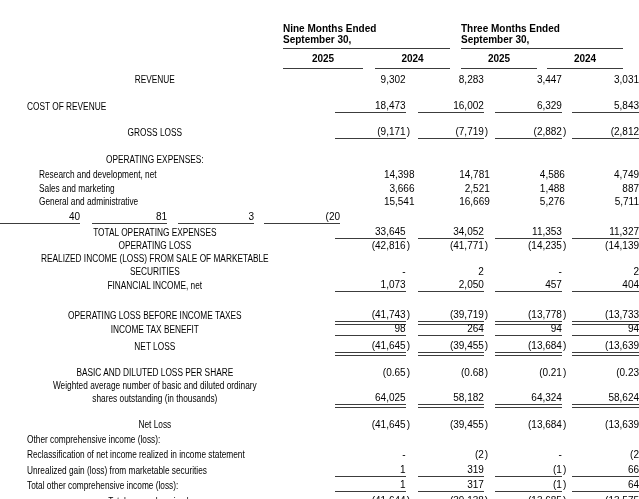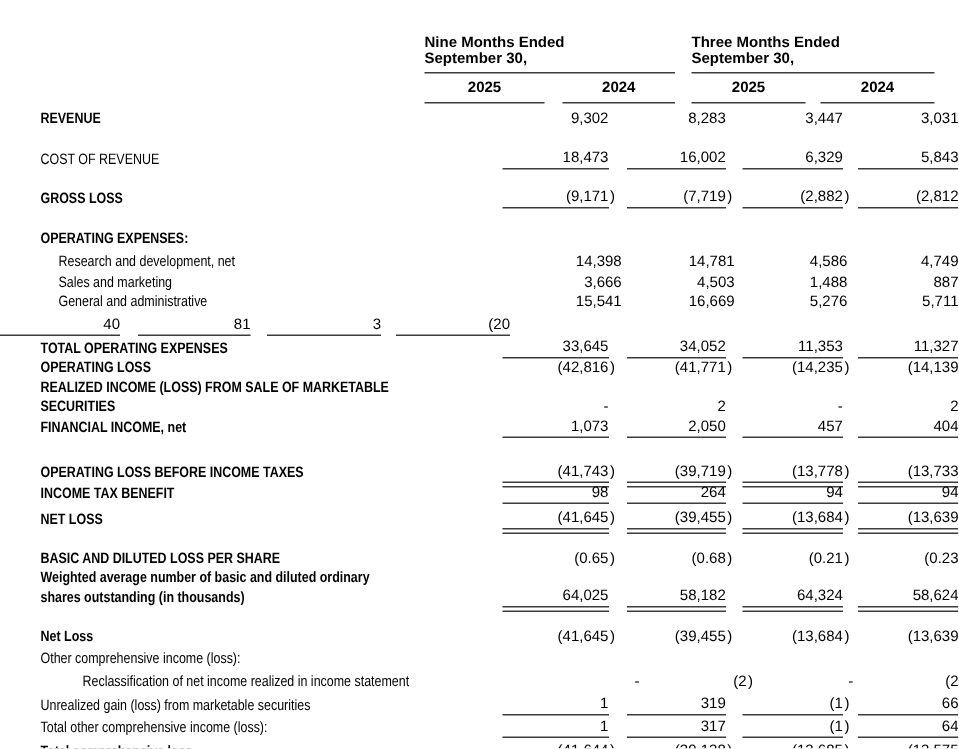--- a/index.html
+++ b/index.html
@@ -21,21 +21,21 @@
     overflow:visible;
     box-sizing:border-box;
   }
   .label .lt{
     display:inline-block;
     width:308px;
     transform:scaleX(0.83);
     transform-origin:left bottom;
     white-space:pre-line;
   }
-  .bold{font-weight:bold;}
+  .bold{font-weight:normal;text-align:center;}
   .indent{padding-left:12px;}
   .cell{
     position:relative;
     font-size:10px;line-height:13px;
     text-align:right;
     box-sizing:border-box;
   }
   .c0{width:80px;}
   .c1{width:75px;margin-left:12px;}
   .c2{width:76px;margin-left:11px;}
@@ -121,21 +121,21 @@
       <div class="row" style="margin-top: 2px;">
         <div class="label indent"><span class="lt">Research and development, net</span></div>
         <div class="cell c0"><span>14,398</span></div>
         <div class="cell c1"><span>14,781</span></div>
         <div class="cell c2"><span>4,586</span></div>
         <div class="cell c3"><span>4,749</span></div>
       </div>
       <div class="row" style="margin-top: 1px;">
         <div class="label indent"><span class="lt">Sales and marketing</span></div>
         <div class="cell c0"><span>3,666</span></div>
-        <div class="cell c1"><span>4,503</span></div>
+        <div class="cell c1"><span>2,521</span></div>
         <div class="cell c2"><span>1,488</span></div>
         <div class="cell c3"><span>887</span></div>
       </div>
       <div class="row" style="margin-top: 0px;">
         <div class="label indent"><span class="lt">General and administrative</span></div>
         <div class="cell c0"><span>15,541</span></div>
         <div class="cell c1"><span>16,669</span></div>
         <div class="cell c2"><span>5,276</span></div>
         <div class="cell c3"><span>5,711</span></div>
       </div>
@@ -217,21 +217,21 @@
         <div class="cell c2"><span>(13,684</span><span class="paren">)</span></div>
         <div class="cell c3"><span>(13,639</span></div>
       </div>
       <div class="row" style="margin-top: 2px;">
         <div class="label"><span class="lt">Other comprehensive income (loss):</span></div>
         <div class="cell c0"></div>
         <div class="cell c1"></div>
         <div class="cell c2"></div>
         <div class="cell c3"></div>
       </div>
-      <div class="row" style="margin-top: 2px; padding-left: 28px;">
+      <div class="row" style="margin-top: 2px;">
         <div class="label"><span class="lt">Reclassification of net income realized in income statement</span></div>
         <div class="cell c0"><span>-</span></div>
         <div class="cell c1"><span>(2</span><span class="paren">)</span></div>
         <div class="cell c2"><span>-</span></div>
         <div class="cell c3"><span>(2</span></div>
       </div>
       <div class="row" style="margin-top: 2px;">
         <div class="label"><span class="lt">Unrealized gain (loss) from marketable securities</span></div>
         <div class="cell c0 u-s"><span>1</span></div>
         <div class="cell c1 u-s"><span>319</span></div>

